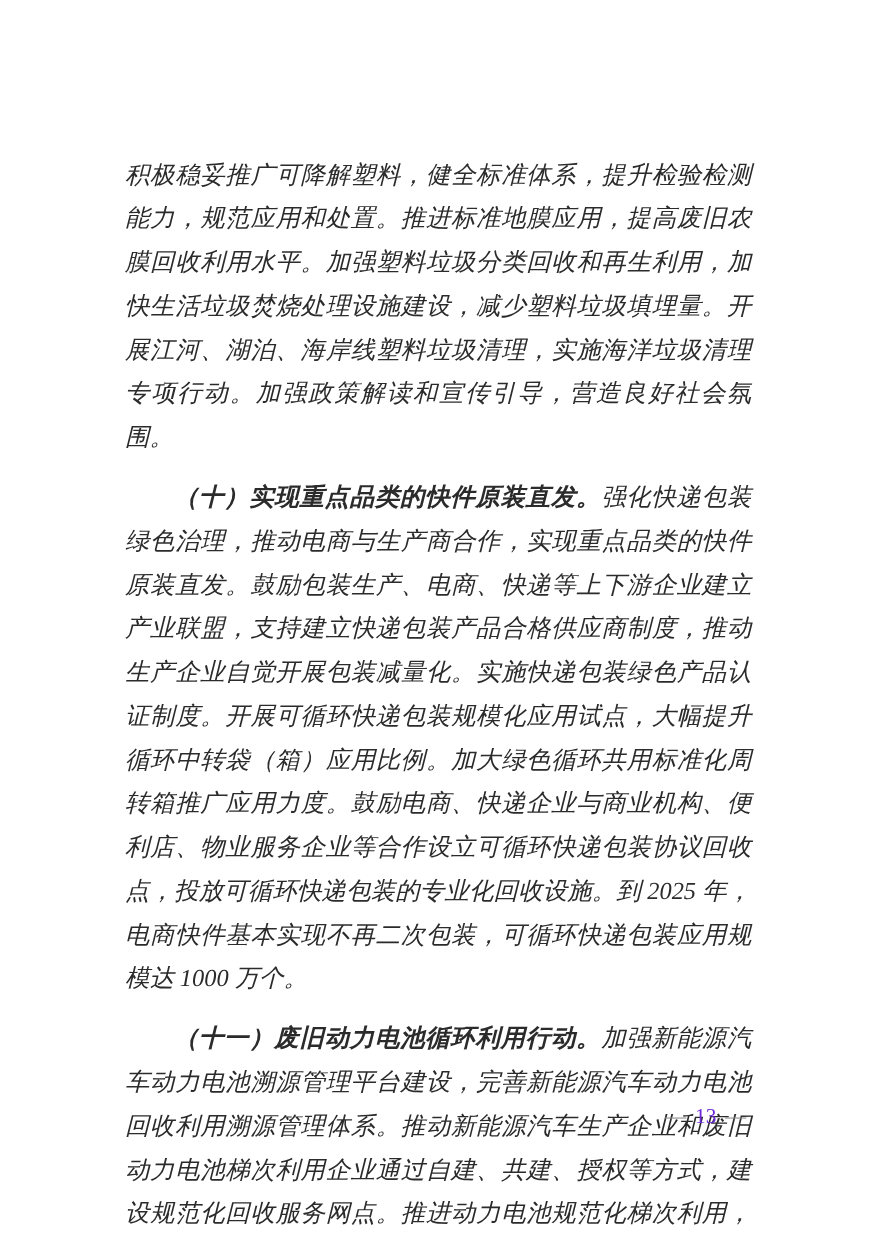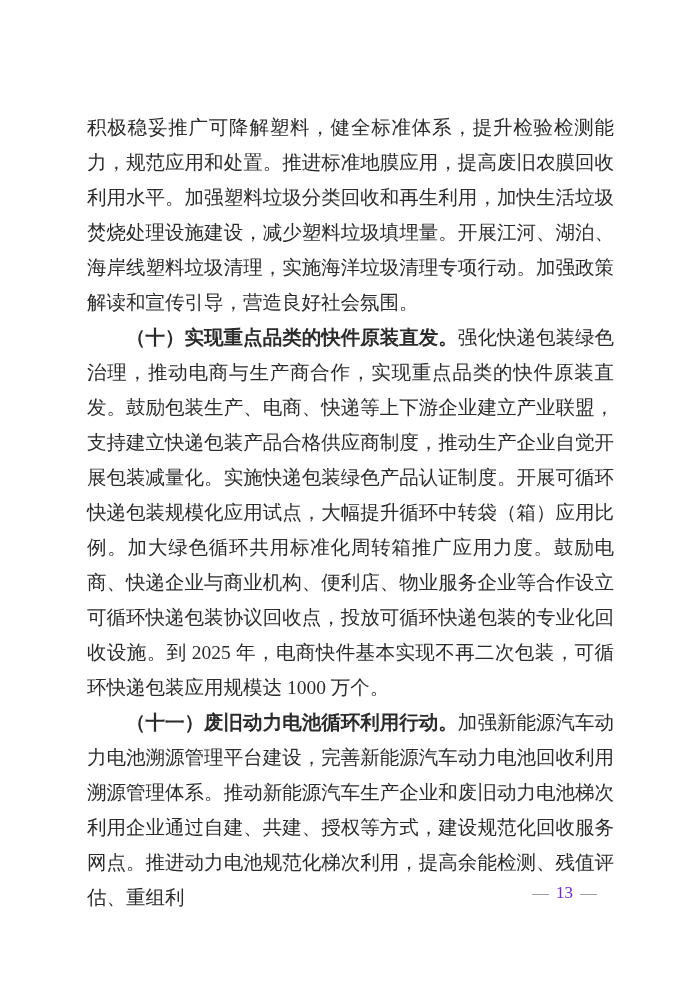--- a/index.html
+++ b/index.html
@@ -20,22 +20,23 @@
     position: absolute;
     left: 87px;
     top: 110px;
     width: 527px;
     font-size: 19.5px;
     line-height: 35px;
     text-align: justify;
     text-justify: inter-character;
   }
   .para {
-    margin: 0;
+    margin: 13px;
     padding: 0;
+    font-style: italic;
   }
   .para.indent {
     text-indent: 2em;
   }
   .lead {
     font-weight: 700;
   }
   .footer {
     position: absolute;
     top: 882px;

